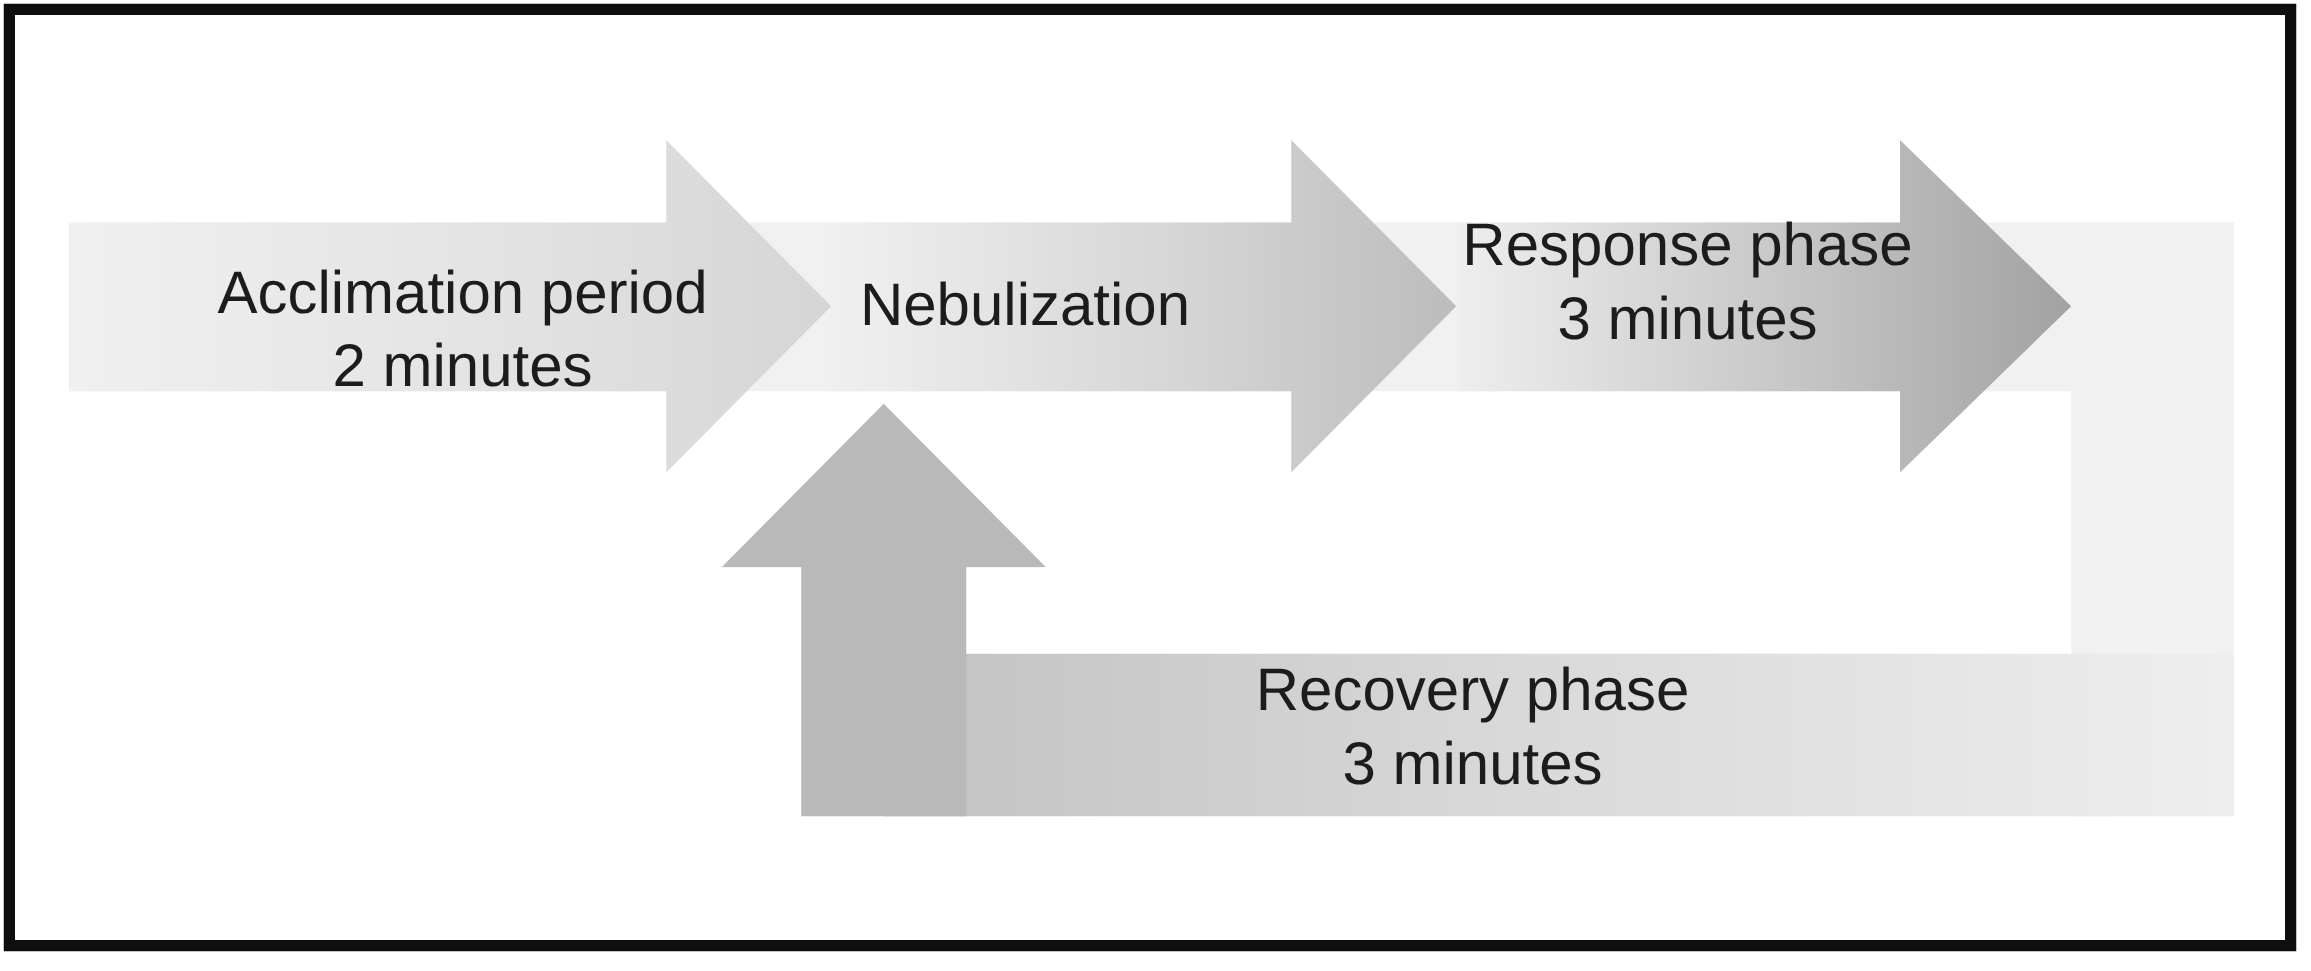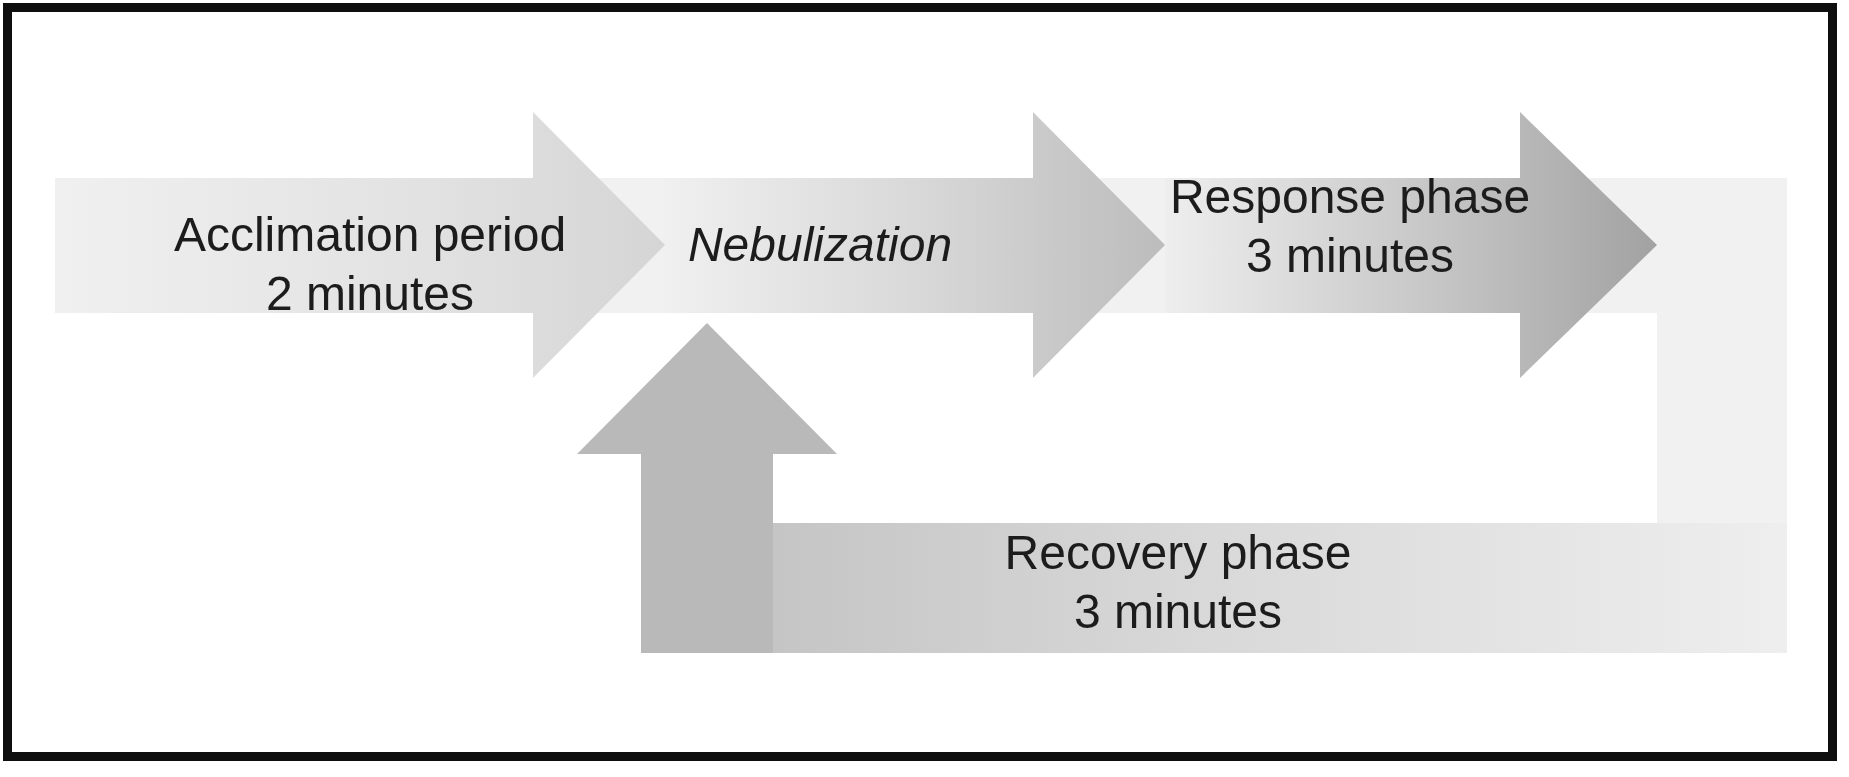--- a/index.html
+++ b/index.html
@@ -64,21 +64,21 @@
     flex-direction: column;
     align-items: center;
     justify-content: center;
     text-align: center;
     color: #1c1c1c;
     font-size: 48px;
     line-height: 59px;
     white-space: nowrap;
   }
   .label-1 { left: 64px;  top: 178px; width: 520px; height: 172px; margin-left: 46px; }
-  .label-2 { left: 640px; top: 178px; width: 360px; height: 132px; font-style: italic; }
+  .label-2 { left: 640px; top: 178px; width: 360px; height: 132px; }
   .label-3 { left: 1170px; top: 178px; width: 360px; height: 95px; }
   .label-4 { left: 998px; top: 523px; width: 360px; height: 118px; text-align: center; }
 </style>
 </head>
 <body>
 
 <div id="stage">
 
   <div class="abs band-top"></div>
   <div class="abs band-right"></div>

